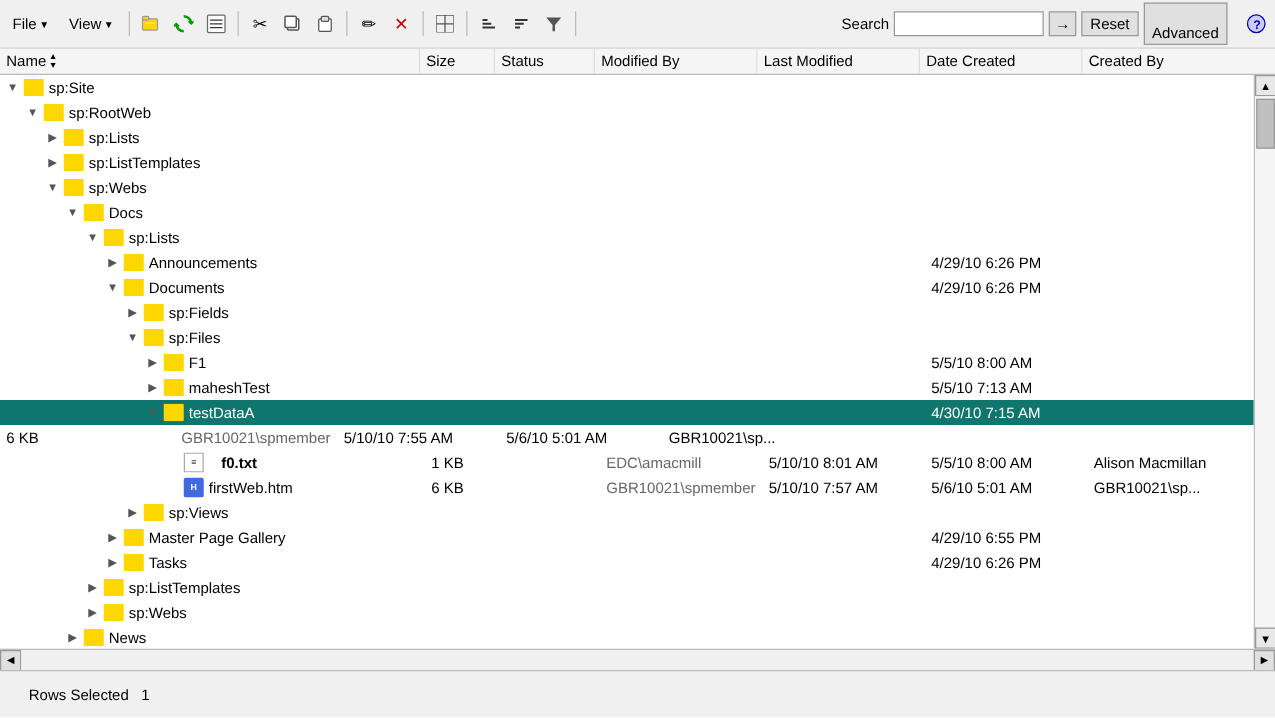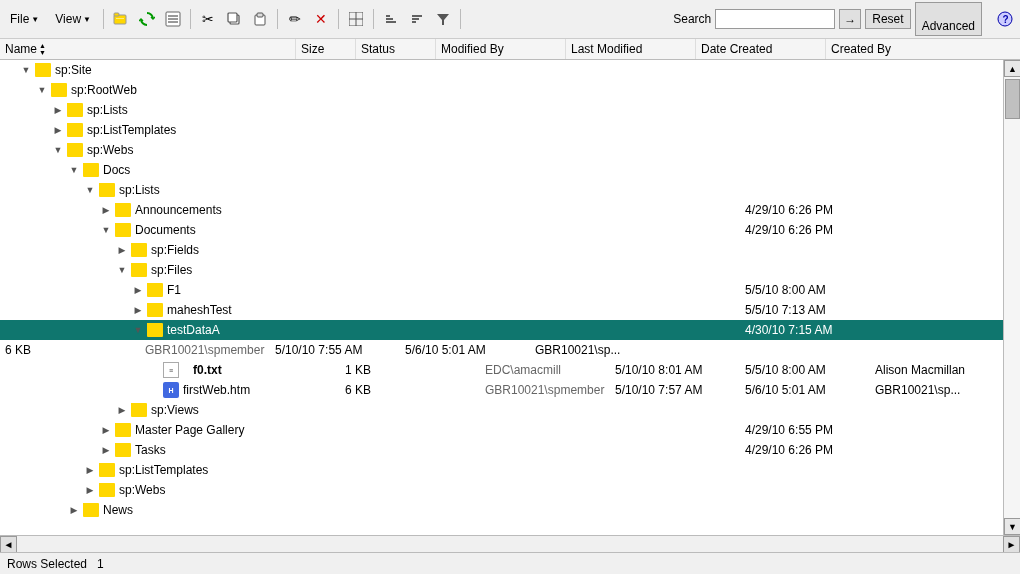--- a/index.html
+++ b/index.html
@@ -38,21 +38,21 @@
 
     
     #col-header {
       display: flex;
       background: #f5f5f5;
       border-bottom: 1px solid #bbb;
       font-size: 12px;
       font-weight: normal;
       user-select: none;
     }
-    .col-name { width: 296px; padding: 3px 5px; border-right: 1px solid #ddd; display: flex; align-items: center; gap: 2px; }
+    .col-name { width: 336px; padding: 3px 5px; border-right: 1px solid #ddd; display: flex; align-items: center; gap: 2px; }
     .col-size { width: 60px; padding: 3px 5px; border-right: 1px solid #ddd; }
     .col-status { width: 80px; padding: 3px 5px; border-right: 1px solid #ddd; }
     .col-modby { width: 130px; padding: 3px 5px; border-right: 1px solid #ddd; }
     .col-lastmod { width: 130px; padding: 3px 5px; border-right: 1px solid #ddd; }
     .col-datecreated { width: 130px; padding: 3px 5px; border-right: 1px solid #ddd; }
     .col-createdby { width: 120px; padding: 3px 5px; }
 
     
     #tree-container {
       overflow-y: auto;
@@ -63,21 +63,21 @@
     .tree-row {
       display: flex;
       align-items: center;
       height: 20px;
       font-size: 12px;
       cursor: default;
       white-space: nowrap;
     }
     .tree-row.selected { background: #0f766e; color: #fff; }
 
-    .row-name { width: 340px; padding: 0 19px; display: flex; align-items: center; overflow: hidden; }
+    .row-name { width: 340px; padding: 0 3px; display: flex; align-items: center; overflow: hidden; }
     .row-size { width: 60px; padding: 0 5px; }
     .row-status { width: 80px; padding: 0 5px; }
     .row-modby { width: 130px; padding: 0 5px; color: #666; overflow: hidden; text-overflow: ellipsis; }
     .row-lastmod { width: 130px; padding: 0 5px; }
     .row-datecreated { width: 130px; padding: 0 5px; }
     .row-createdby { width: 120px; padding: 0 5px; overflow: hidden; text-overflow: ellipsis; }
 
     .tree-row.selected .row-modby { color: #fff; }
 
     .indent { display: inline-block; width: 16px; flex-shrink: 0; }
@@ -116,27 +116,27 @@
       width: 16px; height: 16px;
       background: #fff;
       border: 1px solid #aaa;
       display: inline-flex; flex-shrink: 0; margin: 0 2px;
       align-items: center; justify-content: center;
       color: #444; font-size: 7px;
     }
 
     
     #statusbar {
-      height: 22px;
+      height: 38px;
       background: #f0f0f0;
       border-top: 1px solid #bbb;
       display: flex;
       align-items: center;
       font-size: 12px;
-      padding: 0 7px;
+      padding: 0 23px;
     }
     .status-label { margin-right: 10px; }
     .status-count { margin-right: 20px; }
 
     
     #main-area { display: flex; flex-direction: column; height: 574px; }
 
     .sort-arrows { display: inline-flex; flex-direction: column; font-size: 7px; line-height: 1; }
 
     .h-scrollbar {

